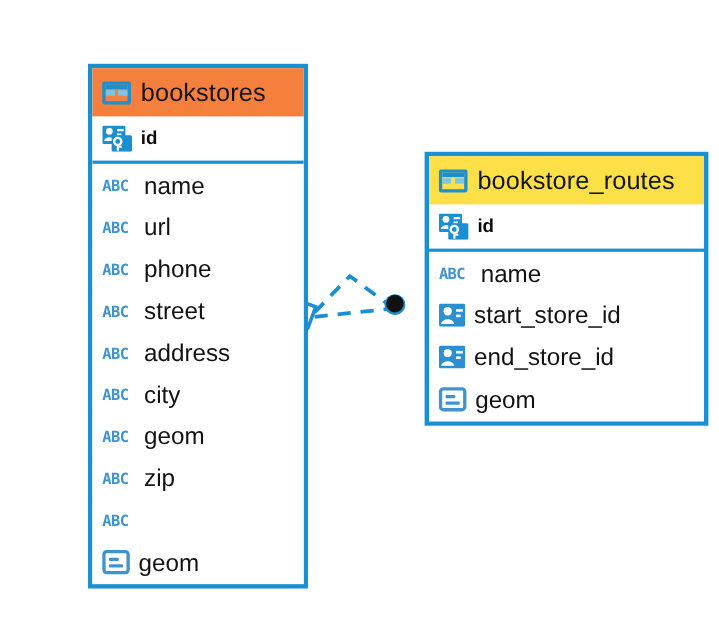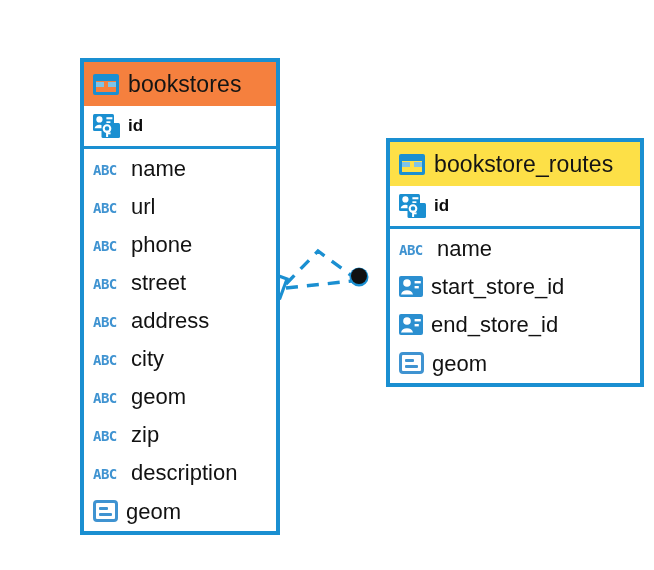--- a/index.html
+++ b/index.html
@@ -215,21 +215,20 @@
     <div class="field-row">
       <span class="icon icon-abc">ABC</span>
       <span class="label">geom</span>
     </div>
     <div class="field-row">
       <span class="icon icon-abc">ABC</span>
       <span class="label">zip</span>
     </div>
     <div class="field-row">
       <span class="icon icon-abc">ABC</span>
-      <span class="label">description</span>
     </div>
     <div class="field-row" style="height:40px;">
       <span class="icon icon-geom"></span>
       <span class="label">geom</span>
     </div>
   </div>
 
   <div class="entity" id="entity-1" style="left:368px; top:138px; width:258px;">
 
     <div class="entity-header grey">

